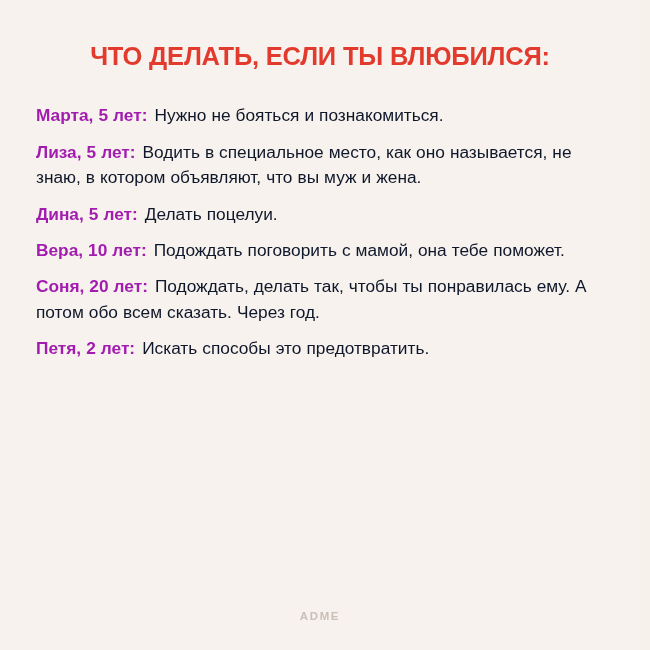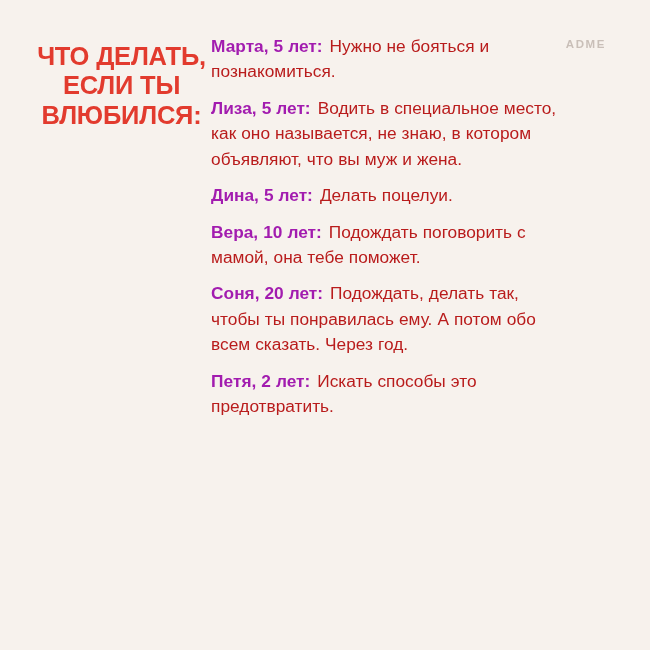--- a/index.html
+++ b/index.html
@@ -14,21 +14,22 @@
     overflow: hidden;
   }
   .card {
     position: relative;
     width: 640px;
     height: 650px;
     box-sizing: border-box;
     background: #f7f2ed;
     padding: 34px 34px 0 34px;
     display: flex;
-    flex-direction: row;
+    flex-direction: column;
+    gap: 6px;
   }
   .title {
     text-align: center;
     color: #e23b2e;
     font-weight: bold;
     font-size: 25.5px;
     letter-spacing: -0.2px;
     margin: 8px 0 26px 0;
     line-height: 1.15;
     font-family: "Liberation Sans", sans-serif;
@@ -44,25 +45,25 @@
     margin-bottom: 11px;
     text-align: left;
     word-spacing: 0.2px;
   }
   .who {
     color: #a21caf;
     font-weight: bold;
     margin-right: 2px;
   }
   .text {
-    color: #b91c1c;
+    color: #0f172a;
   }
   .footer {
     text-align: center;
-    padding-bottom: 6px;
+    padding-bottom: 26px;
   }
   .logo {
     display: inline-block;
     color: #c9bfb8;
     font-size: 11.5px;
     font-weight: bold;
     letter-spacing: 1.6px;
   }
 </style>
 </head>

